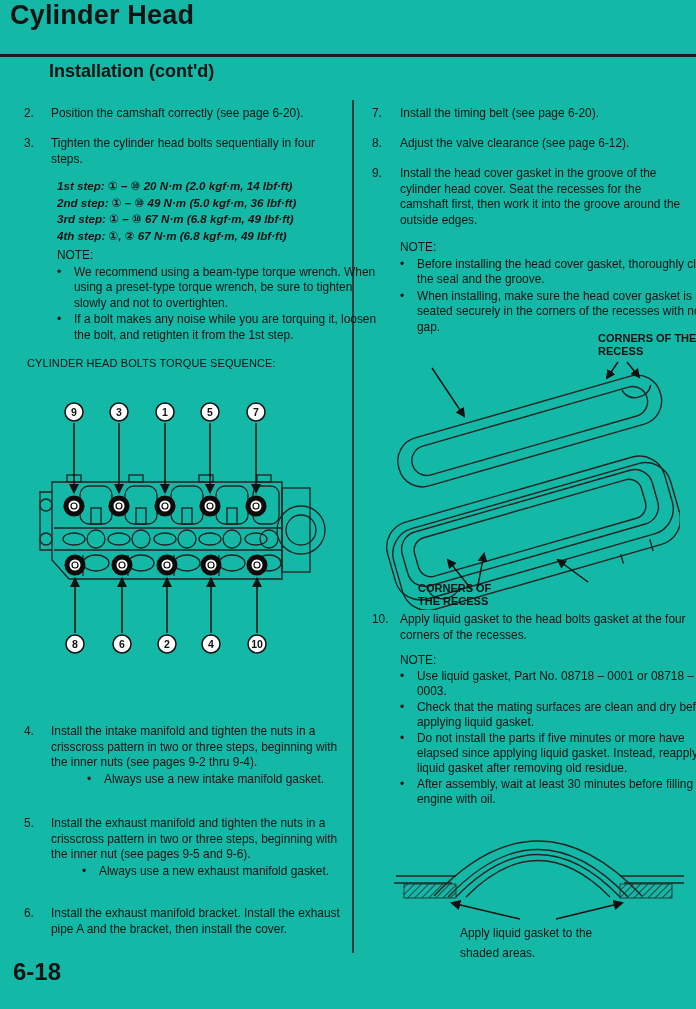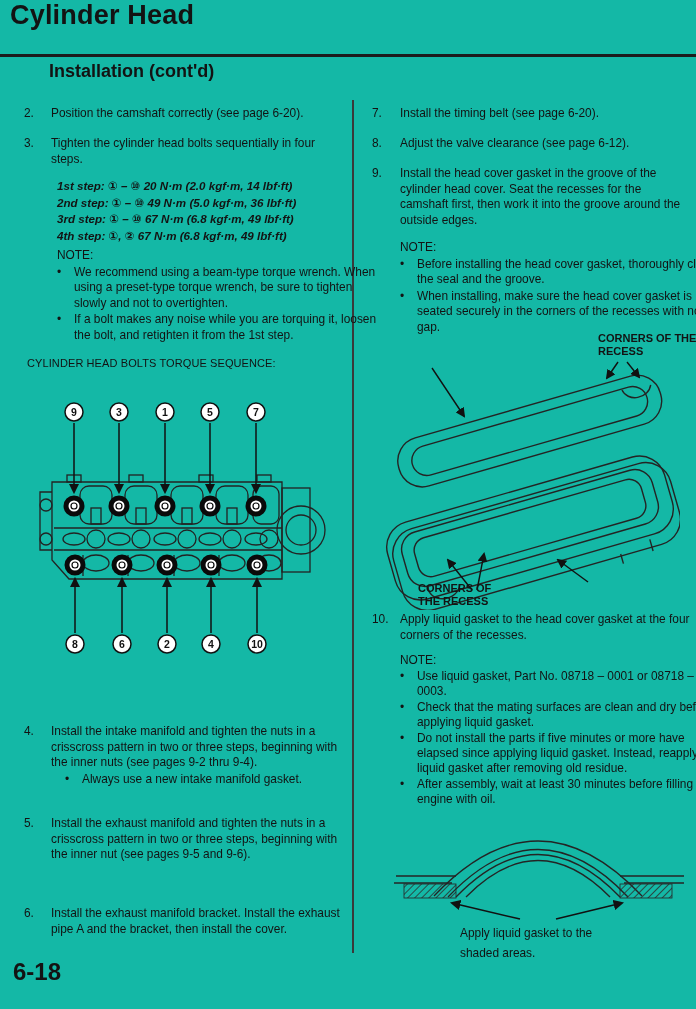--- a/index.html
+++ b/index.html
@@ -17,21 +17,21 @@
 
   .col{position:absolute;top:100px;}
   .col-left{left:24px;width:324px;height:860px;}
   .col-right{left:372px;width:322px;height:860px;}
   .blk{position:absolute;left:0;width:100%;}
 
   .step{display:flex;}
   .step .n{flex:none;width:27px;font-weight:400;}
   .col-right .step .n{width:28px;}
   .step .t{flex:1;padding-right:2px;}
-  .inner-bul{margin-top:15px;}
+  .inner-bul{margin-top:15px;justify-content:center;}
 
   .torque{margin-left:33px;font-weight:700;line-height:16.5px;white-space:nowrap;font-size:11.6px;font-style:italic;}
   .note{margin-left:33px;}
   .col-right .note{margin-left:28px;}
   .note .lbl{font-weight:400;}
   .bul{display:flex;margin-top:1px;}
   .bul::before{content:"•";flex:none;width:17px;font-size:12px;}
   .seq-head{font-weight:400;font-size:11px;letter-spacing:.1px;}
 
   .figlabel{position:absolute;font-weight:700;font-size:11px;line-height:13px;}
@@ -209,20 +209,23 @@
         <span class="bul inner-bul" style="margin-left:14px">
             <span>Always use a new intake manifold gasket.</span>
           </span>
       </span>
     </div>
 
     <div class="blk step" style="top:716px">
       <span class="n">5.</span>
       <span class="t">
         <span>Install the exhaust manifold and tighten the nuts in a crisscross pattern in two or three steps, beginning with the inner nut (see pages 9-5 and 9-6).</span>
+        <span class="bul inner-bul" style="margin-left:14px">
+            <span>Always use a new exhaust manifold gasket.</span>
+          </span>
       </span>
     </div>
 
     <div class="blk step" style="top:806px">
       <span class="n">6.</span>
       <span class="t">Install the exhaust manifold bracket. Install the exhaust pipe A and the bracket, then install the cover.</span>
     </div>
   </div>
 
   <div class="col col-right">
@@ -285,21 +288,21 @@
           <line x1="92" y1="230" x2="68" y2="200"></line>
           <line x1="97" y1="230" x2="104" y2="194"></line>
           <line x1="208" y1="222" x2="178" y2="200"></line>
         </g>
       </svg>
       <div class="figlabel" style="left:46px;top:250px;width:90px">CORNERS OF THE RECESS</div>
     </div>
 
     <div class="blk step" style="top:512px">
       <span class="n">10.</span>
-      <span class="t">Apply liquid gasket to the head cover gasket at the four corners of the recesses.</span>
+      <span class="t">Apply liquid gasket to the head bolts gasket at the four corners of the recesses.</span>
     </div>
 
     <div class="blk note" style="top:553px;line-height:15px">
       <div class="lbl">NOTE:</div>
       <div class="bul">
           <span>Use liquid gasket, Part No. 08718 – 0001 or 08718 – 0003.</span>
         </div>
       <div class="bul">
           <span>Check that the mating surfaces are clean and dry before applying liquid gasket.</span>
         </div>

